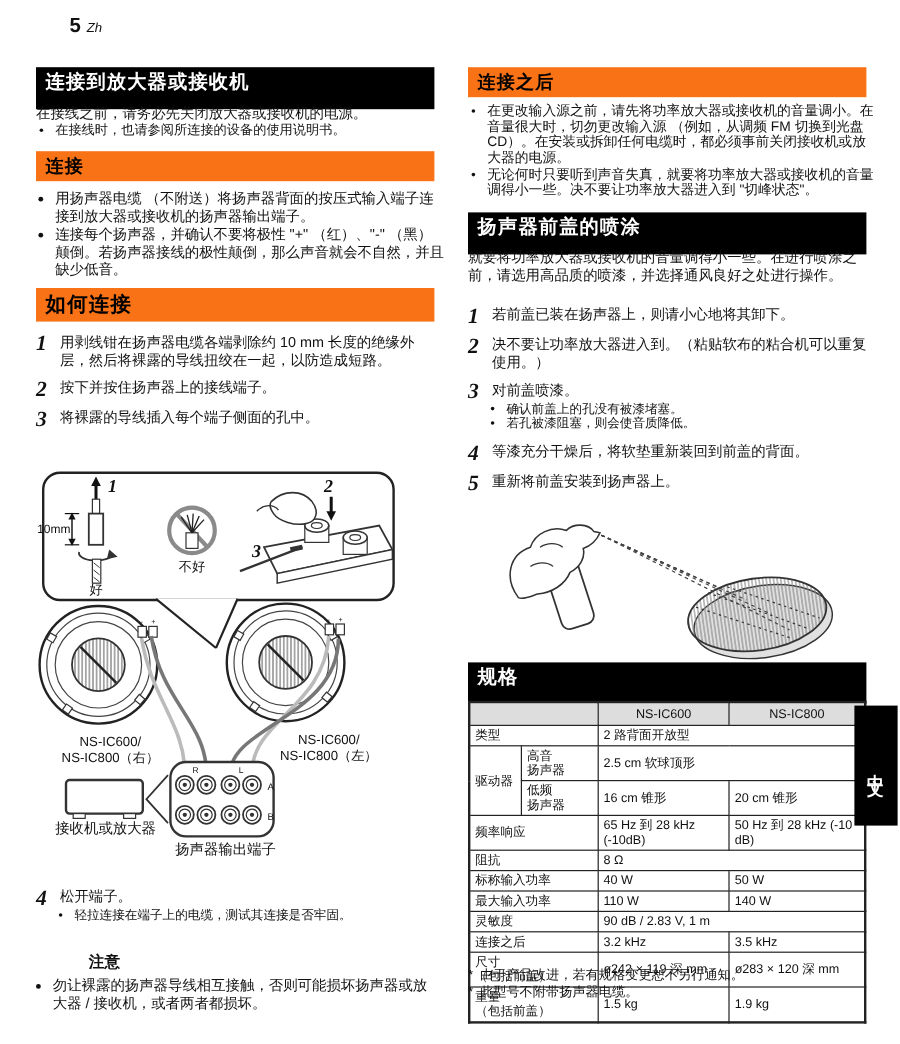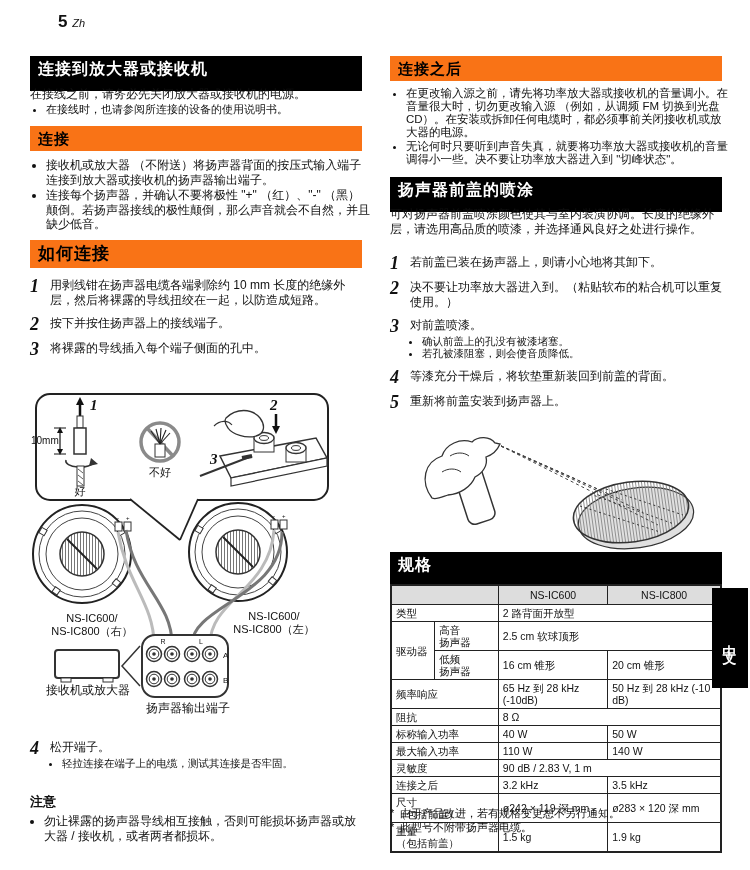--- a/index.html
+++ b/index.html
@@ -18,21 +18,21 @@
   ul.blist{margin:0;padding:0 0 0 14px;list-style:disc outside;}
   ul.blist li{margin:0 0 1px 0;}
   .tight{font-size:11.5px;line-height:13px;}
   
   .step{display:flex;margin:0 0 9px 0;}
   .stepnum{flex:0 0 20px;font-family:"Liberation Serif",serif;font-style:italic;
            font-weight:bold;font-size:18px;line-height:16px;}
   .steptext{flex:1;font-size:12px;line-height:14.5px;}
   .substeps{margin:2px 0 0 0;padding:0 0 0 12px;list-style:disc outside;
             font-size:10.5px;line-height:12.5px;}
-  .cau-title{font-size:13px;font-weight:bold;margin-bottom:3px;}
+  .cau-title{font-size:13px;font-weight:bold;margin-bottom:3px;margin-left:44px;}
   
   .pgnum{font-size:17px;font-weight:bold;}
   .pglang{font-size:11px;font-style:italic;font-weight:normal;}
   
   table.specs{border-collapse:collapse;width:332px;font-size:10.5px;line-height:12px;
               border:2px solid #222;}
   table.specs td,table.specs th{border:1px solid #222;padding:2px 4px;text-align:left;
               vertical-align:middle;font-weight:normal;margin-top:38px;}
   table.specs tr.hdr td,table.specs tr.hdr th{background:#ddd;text-align:center;height:14px;}
   .pre{white-space:pre-line;}
@@ -57,21 +57,21 @@
 
   <div class="abs h1bar" style="left:30px;top:56px;width:324px;">连接到放大器或接收机</div>
 
   <div class="abs body" style="left:30px;top:87px;width:332px;">在接线之前，请务必先关闭放大器或接收机的电源。</div>
   <ul class="abs blist body-sm" style="left:32px;top:103px;width:326px;">
     <li>在接线时，也请参阅所连接的设备的使用说明书。</li>
   </ul>
 
   <div class="abs h2bar" style="left:30px;top:126px;width:324px;">连接</div>
   <ul class="abs blist body" style="left:32px;top:158px;width:326px;line-height:14.5px;">
-    <li>接收机或放大器 （不附送）将扬声器背面的按压式输入端子连接到放大器或接收机的扬声器输出端子。</li>
+    <li>用扬声器电缆 （不附送）将扬声器背面的按压式输入端子连接到放大器或接收机的扬声器输出端子。</li>
     <li>连接每个扬声器，并确认不要将极性 "+" （红）、"-" （黑）颠倒。若扬声器接线的极性颠倒，那么声音就会不自然，并且缺少低音。</li>
   </ul>
 
   <div class="abs h2bar big" style="left:30px;top:240px;width:324px;">如何连接</div>
 
   <div class="abs" style="left:30px;top:278px;width:332px;">
     <div class="step">
       <span class="stepnum">1</span>
       <div class="steptext">用剥线钳在扬声器电缆各端剥除约 10 mm 长度的绝缘外层，然后将裸露的导线扭绞在一起，以防造成短路。</div>
     </div>
@@ -256,21 +256,21 @@
     </ul>
   </div>
 
   <div class="abs h2bar" style="left:390px;top:56px;width:324px;">连接之后</div>
   <ul class="abs blist tight" style="left:392px;top:87px;width:326px;">
     <li>在更改输入源之前，请先将功率放大器或接收机的音量调小。在音量很大时，切勿更改输入源 （例如，从调频 FM 切换到光盘 CD）。在安装或拆卸任何电缆时，都必须事前关闭接收机或放大器的电源。</li>
     <li>无论何时只要听到声音失真，就要将功率放大器或接收机的音量调得小一些。决不要让功率放大器进入到 "切峰状态"。</li>
   </ul>
 
   <div class="abs h1bar" style="left:390px;top:177px;width:324px;">扬声器前盖的喷涂</div>
-  <div class="abs body" style="left:390px;top:207px;width:332px;">可对扬声器前盖喷涂颜色使其与室内装潢协调。长度的绝缘外层，请选用高品质的喷漆，并选择通风良好之处进行操作。</div>
+  <div class="abs body" style="left:390px;top:207px;width:332px;">就要将功率放大器或接收机的音量调得小一些。在进行喷涂之前，请选用高品质的喷漆，并选择通风良好之处进行操作。</div>
 
   <div class="abs" style="left:390px;top:255px;width:332px;">
     <div class="step">
       <span class="stepnum">1</span>
       <div class="steptext">若前盖已装在扬声器上，则请小心地将其卸下。</div>
     </div>
     <div class="step">
       <span class="stepnum">2</span>
       <div class="steptext">决不要让功率放大器进入到。（粘贴软布的粘合机可以重复使用。）</div>
     </div>

